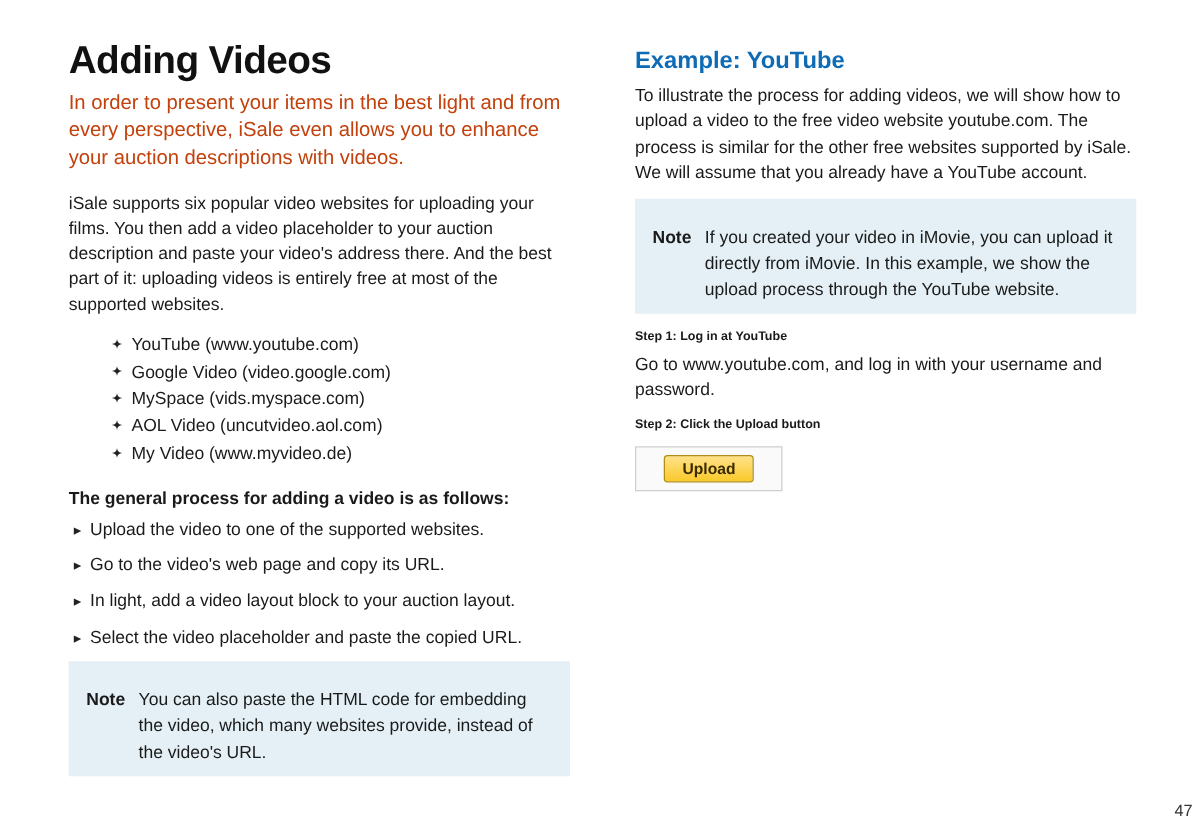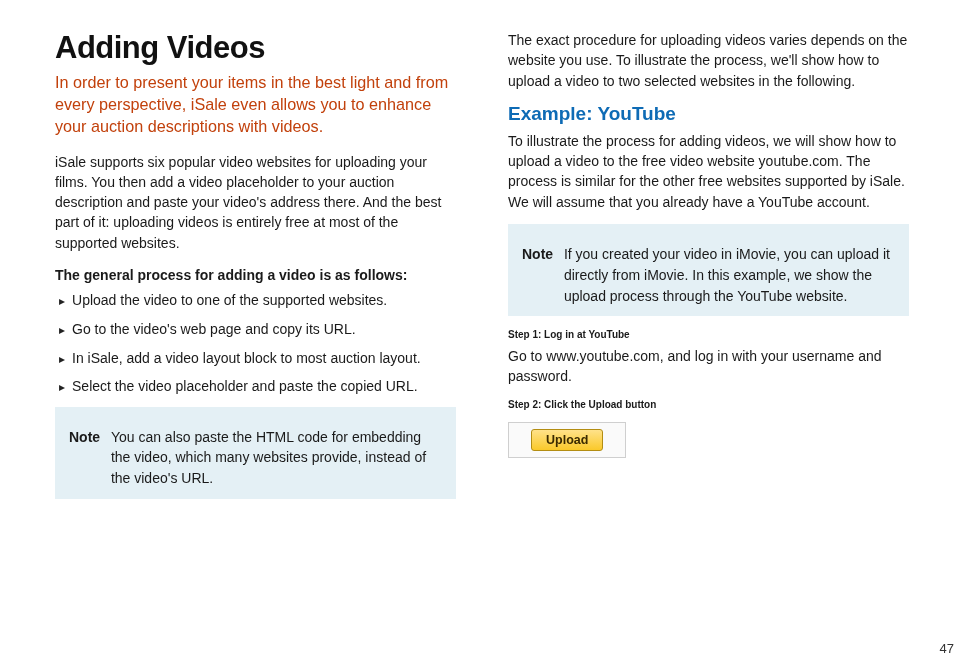--- a/index.html
+++ b/index.html
@@ -139,35 +139,41 @@
 </style>
 </head>
 <body>
 
 <div class="page">
 
   <div class="col">
     <h1>Adding Videos</h1>
     <p class="intro">In order to present your items in the best light and from every perspective, iSale even allows you to enhance your auction descriptions with videos.</p>
     <p>iSale supports six popular video websites for uploading your films. You then add a video placeholder to your auction description and paste your video's address there. And the best part of it: uploading videos is entirely free at most of the supported websites.</p>
+    <ul class="starlist">
+      <li>YouTube (www.youtube.com)</li>
+      <li>Google Video (video.google.com)</li>
+      <li>MySpace (vids.myspace.com)</li>
+      <li>AOL Video (uncutvideo.aol.com)</li>
+      <li>My Video (www.myvideo.de)</li>
+    </ul>
     <p class="bold">The general process for adding a video is as follows:</p>
     <ul class="trilist">
       <li>Upload the video to one of the supported websites.</li>
       <li>Go to the video's web page and copy its URL.</li>
-      <li>In iSale, add a video layout block to most auction layout.</li>
+      <li>In light, add a video layout block to your auction layout.</li>
       <li>Select the video placeholder and paste the copied URL.</li>
     </ul>
     <div class="notebox">
       <span class="label">Note</span>
       <span class="text">You can also paste the HTML code for embedding the video, which many websites provide, instead of the video's URL.</span>
     </div>
   </div>
 
   <div class="col">
-    <p>The exact procedure for uploading videos varies depends on the website you use. To illustrate the process, we'll show how to upload a video to two selected websites in the following.</p>
     <h2>Example: YouTube</h2>
     <p>To illustrate the process for adding videos, we will show how to upload a video to the free video website youtube.com. The process is similar for the other free websites supported by iSale. We will assume that you already have a YouTube account.</p>
     <div class="notebox">
       <span class="label">Note</span>
       <span class="text">If you created your video in iMovie, you can upload it directly from iMovie. In this example, we show the upload process through the YouTube website.</span>
     </div>
     <p class="step">Step 1: Log in at YouTube</p>
     <p>Go to www.youtube.com, and log in with your username and password.</p>
     <p class="step">Step 2: Click the Upload button</p>
     <div class="upload-wrap">

